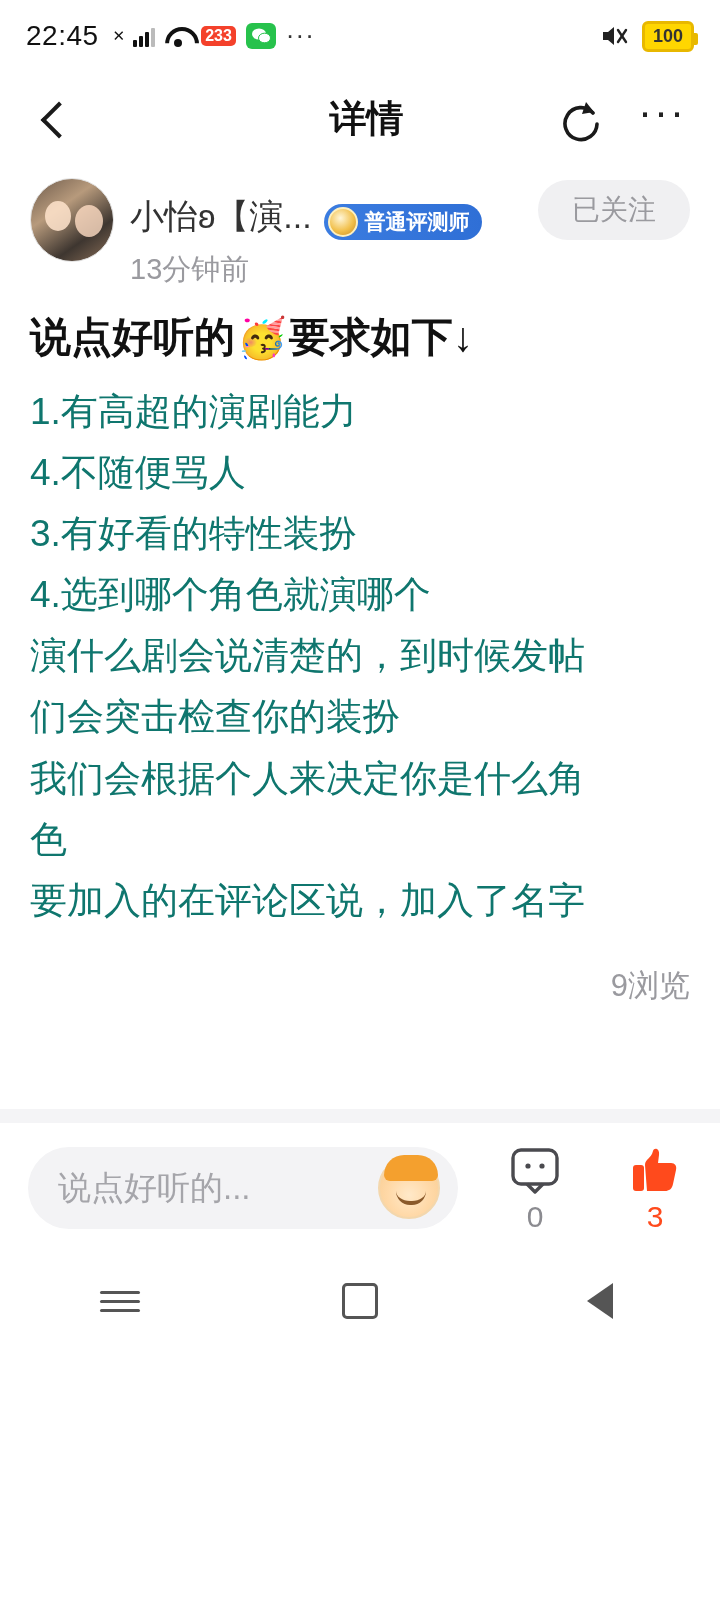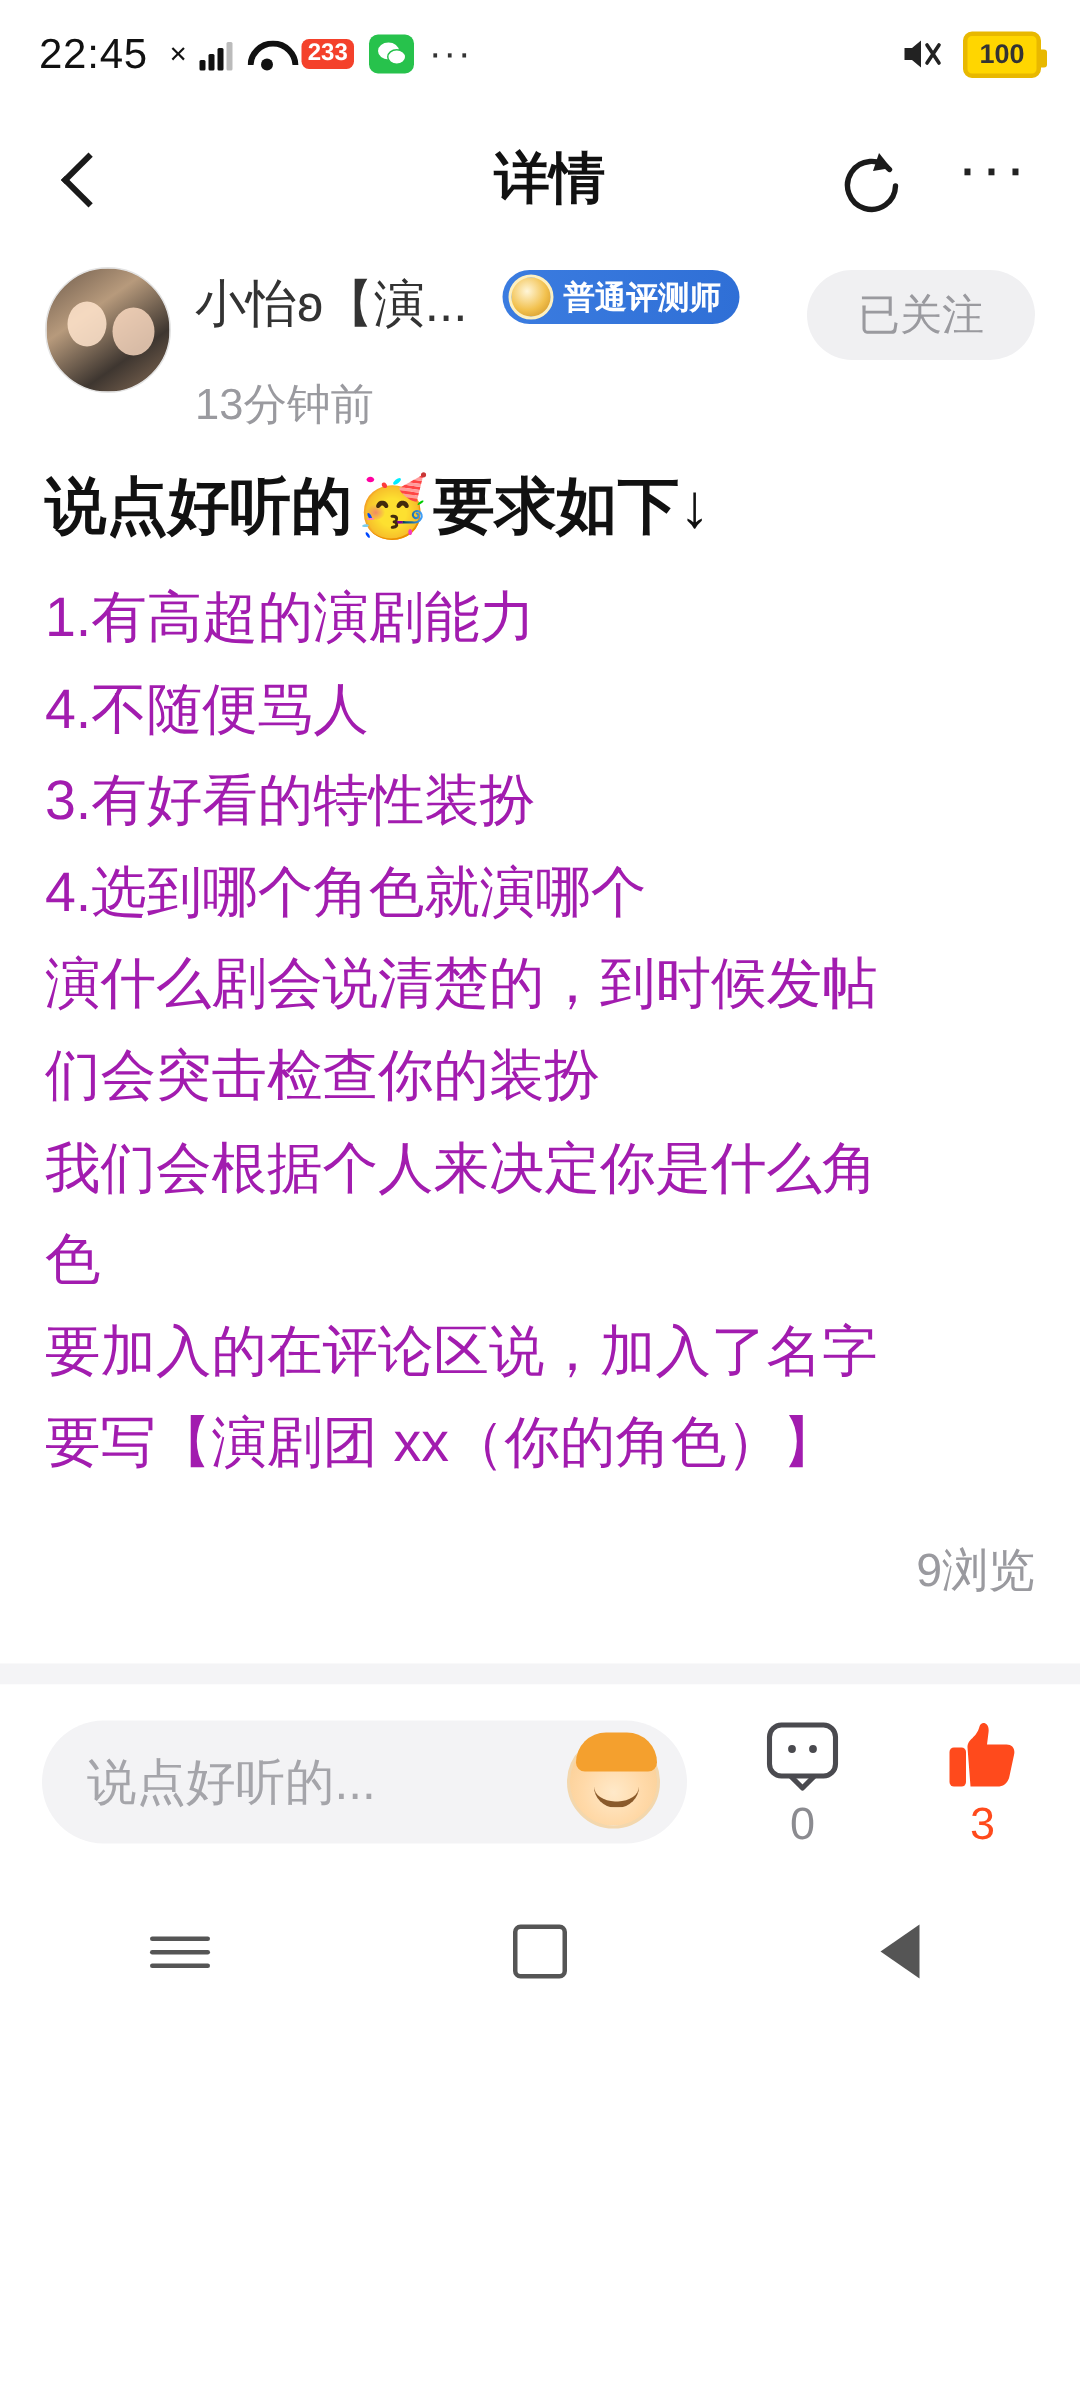--- a/index.html
+++ b/index.html
@@ -147,21 +147,21 @@
     width: 26px; height: 30px; border-radius: 50%;
     background: rgba(255, 228, 205, 0.85);
   }
   .avatar::after {
     content: "";
     position: absolute; right: 10px; top: 26px;
     width: 28px; height: 32px; border-radius: 50%;
     background: rgba(255, 221, 196, 0.8);
   }
   .author-main { flex: 1 1 auto; min-width: 0; padding-top: 2px; }
-  .author-line { display: flex; align-items: flex-start; gap: 23px; }
+  .author-line { display: flex; align-items: flex-end; gap: 12px; }
   .author-name {
     font-size: 34px;
     color: #333;
     white-space: nowrap;
     overflow: hidden;
     text-overflow: ellipsis;
     max-width: 248px;
   }
   .tag-badge {
     display: inline-flex;
@@ -204,21 +204,21 @@
     line-height: 1.25;
     margin-top: 22px;
     display: flex;
     align-items: center;
     flex-wrap: wrap;
   }
   .post-title .emoji { font-size: 40px; margin: 0 2px; }
   .post-body { margin-top: 18px; }
   .post-line {
     font-size: 37px;
-    color: #a21caf;
+    color: #0f766e;
     line-height: 1.65;
     word-break: break-all;
   }
   .views {
     text-align: right;
     font-size: 31px;
     color: #9a9a9f;
     margin-top: 34px;
   }
 
@@ -380,21 +380,20 @@
     <div class="post-body">
       <div class="post-line">1.有高超的演剧能力</div>
       <div class="post-line">4.不随便骂人</div>
       <div class="post-line">3.有好看的特性装扮</div>
       <div class="post-line">4.选到哪个角色就演哪个</div>
       <div class="post-line">演什么剧会说清楚的，到时候发帖</div>
       <div class="post-line">们会突击检查你的装扮</div>
       <div class="post-line">我们会根据个人来决定你是什么角</div>
       <div class="post-line">色</div>
       <div class="post-line">要加入的在评论区说，加入了名字</div>
-      <div class="post-line">要写【演剧团 xx（你的角色）】</div>
     </div>
 
     <div class="views">9浏览</div>
   </div>
 
   <div class="divider"></div>
 
   <div class="bottombar">
     <div class="comment-input">
       <span class="comment-placeholder">说点好听的...</span>

